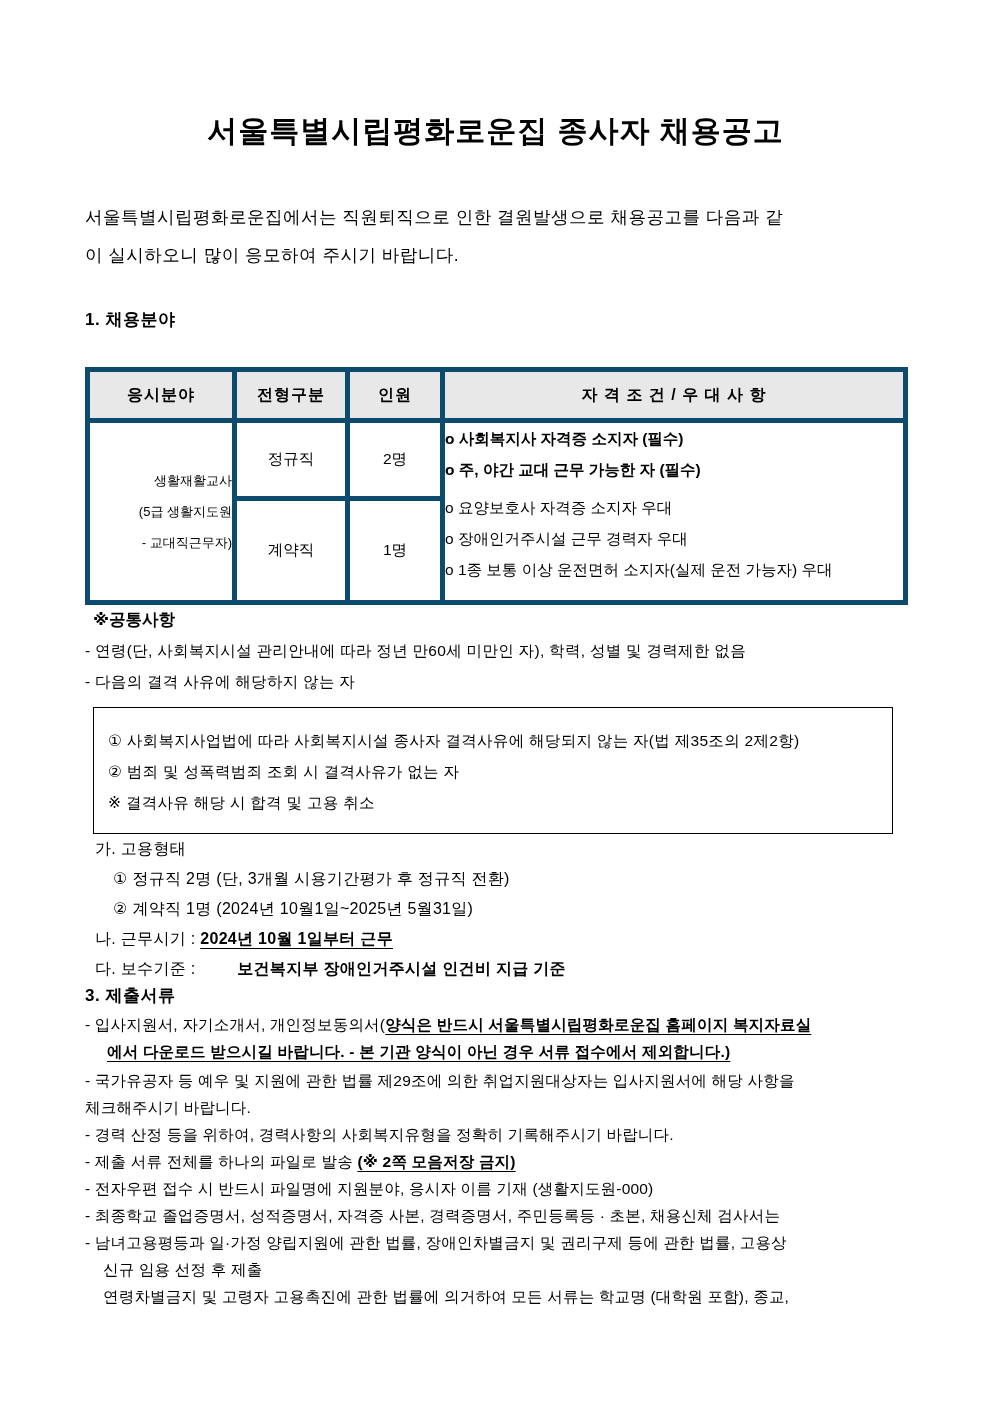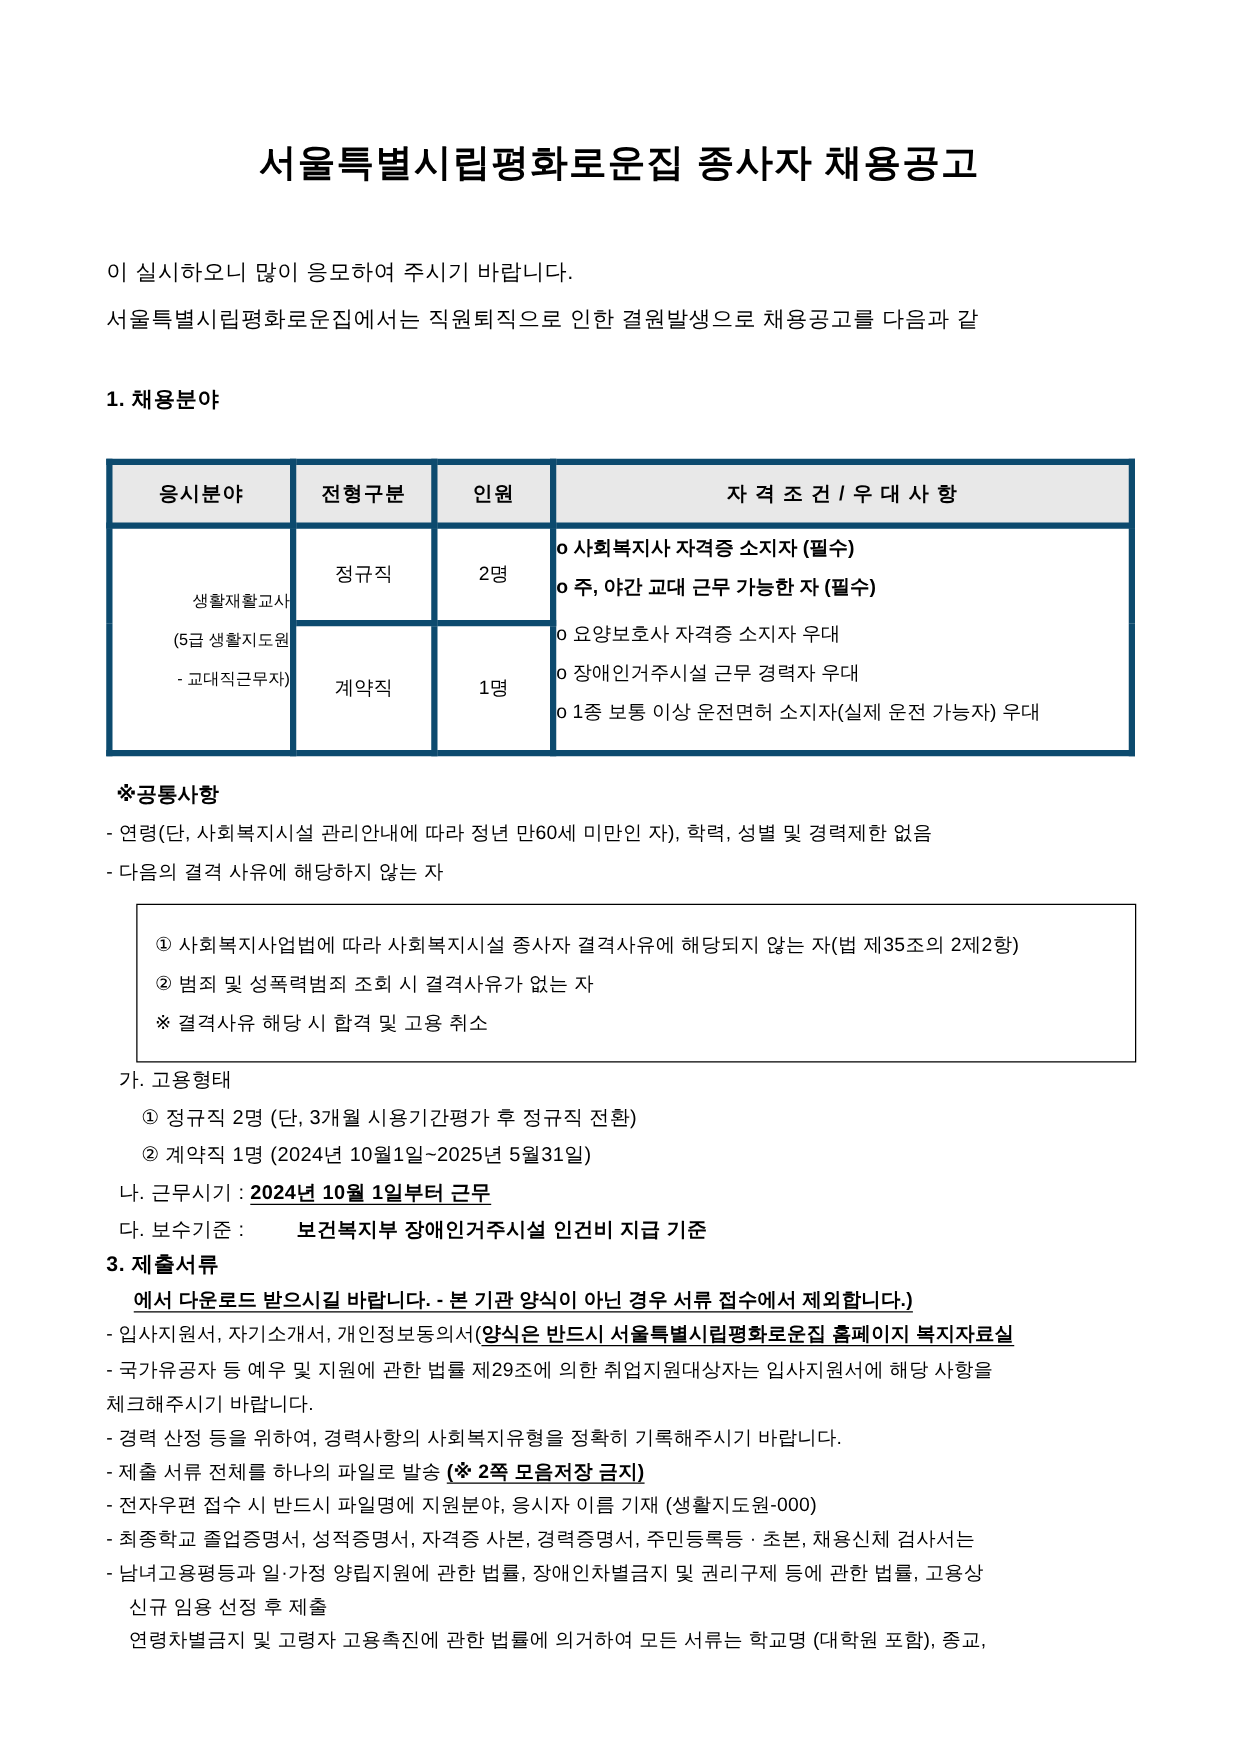--- a/index.html
+++ b/index.html
@@ -77,34 +77,34 @@
     vertical-align: top;
     padding: 14px 8px 8px 8px;
     font-size: 15.5px;
     line-height: 31px;
   }
   .qual-required { font-weight: bold; }
   .qual-preferred { margin-top: 7px; }
 
   
   .common-heading {
-    margin-top: 20px;
+    margin-top: 4px;
     margin-left: 8px;
     font-size: 16.5px;
     font-weight: bold;
   }
   .common-items {
     margin-top: 4px;
     font-size: 15.5px;
     line-height: 31px;
     letter-spacing: 0.3px;
   }
   .exclusion-box {
     margin-top: 10px;
-    margin-left: 24px;
+    margin-left: 8px;
     width: 800px;
     box-sizing: border-box;
     border: 1px solid #000;
     padding: 17px 14px 15px 14px;
     font-size: 15.5px;
     line-height: 31px;
     letter-spacing: 0.3px;
   }
 
   
@@ -130,22 +130,22 @@
   .mt-small { margin-top: 2px; }
 </style>
 </head>
 <body>
 
 <div class="doc">
 
   <div class="page-title">서울특별시립평화로운집 종사자 채용공고</div>
 
   <div class="intro">
+    <div> 서울특별시립평화로운집에서는 직원퇴직으로 인한 결원발생으로 채용공고를 다음과 같</div>
     <div>이 실시하오니 많이 응모하여 주시기 바랍니다.</div>
-    <div> 서울특별시립평화로운집에서는 직원퇴직으로 인한 결원발생으로 채용공고를 다음과 같</div>
   </div>
 
   <div class="section-heading h1-heading">1. 채용분야</div>
 
   <table class="recruit">
     <colgroup>
       <col style="width:147px">
         <col style="width:113px">
         <col style="width:95px">
         <col style="width:463px">
@@ -203,25 +203,25 @@
   <div class="s2-line s2-circle">② 계약직 1명 (2024년 10월1일~2025년 5월31일)</div>
   <div class="s2-line s2-sub">
     <span>나. 근무시기 : </span><span class="bold-underline">2024년 10월 1일부터 근무</span>
   </div>
   <div class="s2-line s2-sub">
     <span>다. 보수기준 : </span><span class="bold">보건복지부 장애인거주시설 인건비 지급 기준</span>
   </div>
 
   <div class="section-heading h3-heading">3. 제출서류</div>
   <div class="s3-list">
+    <div class="s3-line">
+      <span> - 입사지원서, 자기소개서, 개인정보동의서(</span><span class="bold-underline">양식은 반드시 서울특별시립평화로운집 홈페이지 복지자료실</span>
+    </div>
     <div class="s3-line indent-1">
       <span class="bold-underline">에서 다운로드 받으시길 바랍니다. - 본 기관 양식이 아닌 경우 서류 접수에서 제외합니다.)</span>
-    </div>
-    <div class="s3-line">
-      <span> - 입사지원서, 자기소개서, 개인정보동의서(</span><span class="bold-underline">양식은 반드시 서울특별시립평화로운집 홈페이지 복지자료실</span>
     </div>
     <div class="s3-line mt-small"> - 국가유공자 등 예우 및 지원에 관한 법률 제29조에 의한 취업지원대상자는 입사지원서에 해당 사항을</div>
     <div class="s3-line">체크해주시기 바랍니다.</div>
     <div class="s3-line">- 경력 산정 등을 위하여, 경력사항의 사회복지유형을 정확히 기록해주시기 바랍니다.</div>
     <div class="s3-line">
       <span>- 제출 서류 전체를 하나의 파일로 발송 </span><span class="bold-underline">(※ 2쪽 모음저장 금지)</span>
     </div>
     <div class="s3-line">- 전자우편 접수 시 반드시 파일명에 지원분야, 응시자 이름 기재 (생활지도원-000)</div>
     <div class="s3-line">- 최종학교 졸업증명서, 성적증명서, 자격증 사본, 경력증명서, 주민등록등 · 초본, 채용신체 검사서는</div>
     <div class="s3-line">- 남녀고용평등과 일·가정 양립지원에 관한 법률, 장애인차별금지 및 권리구제 등에 관한 법률, 고용상</div>

